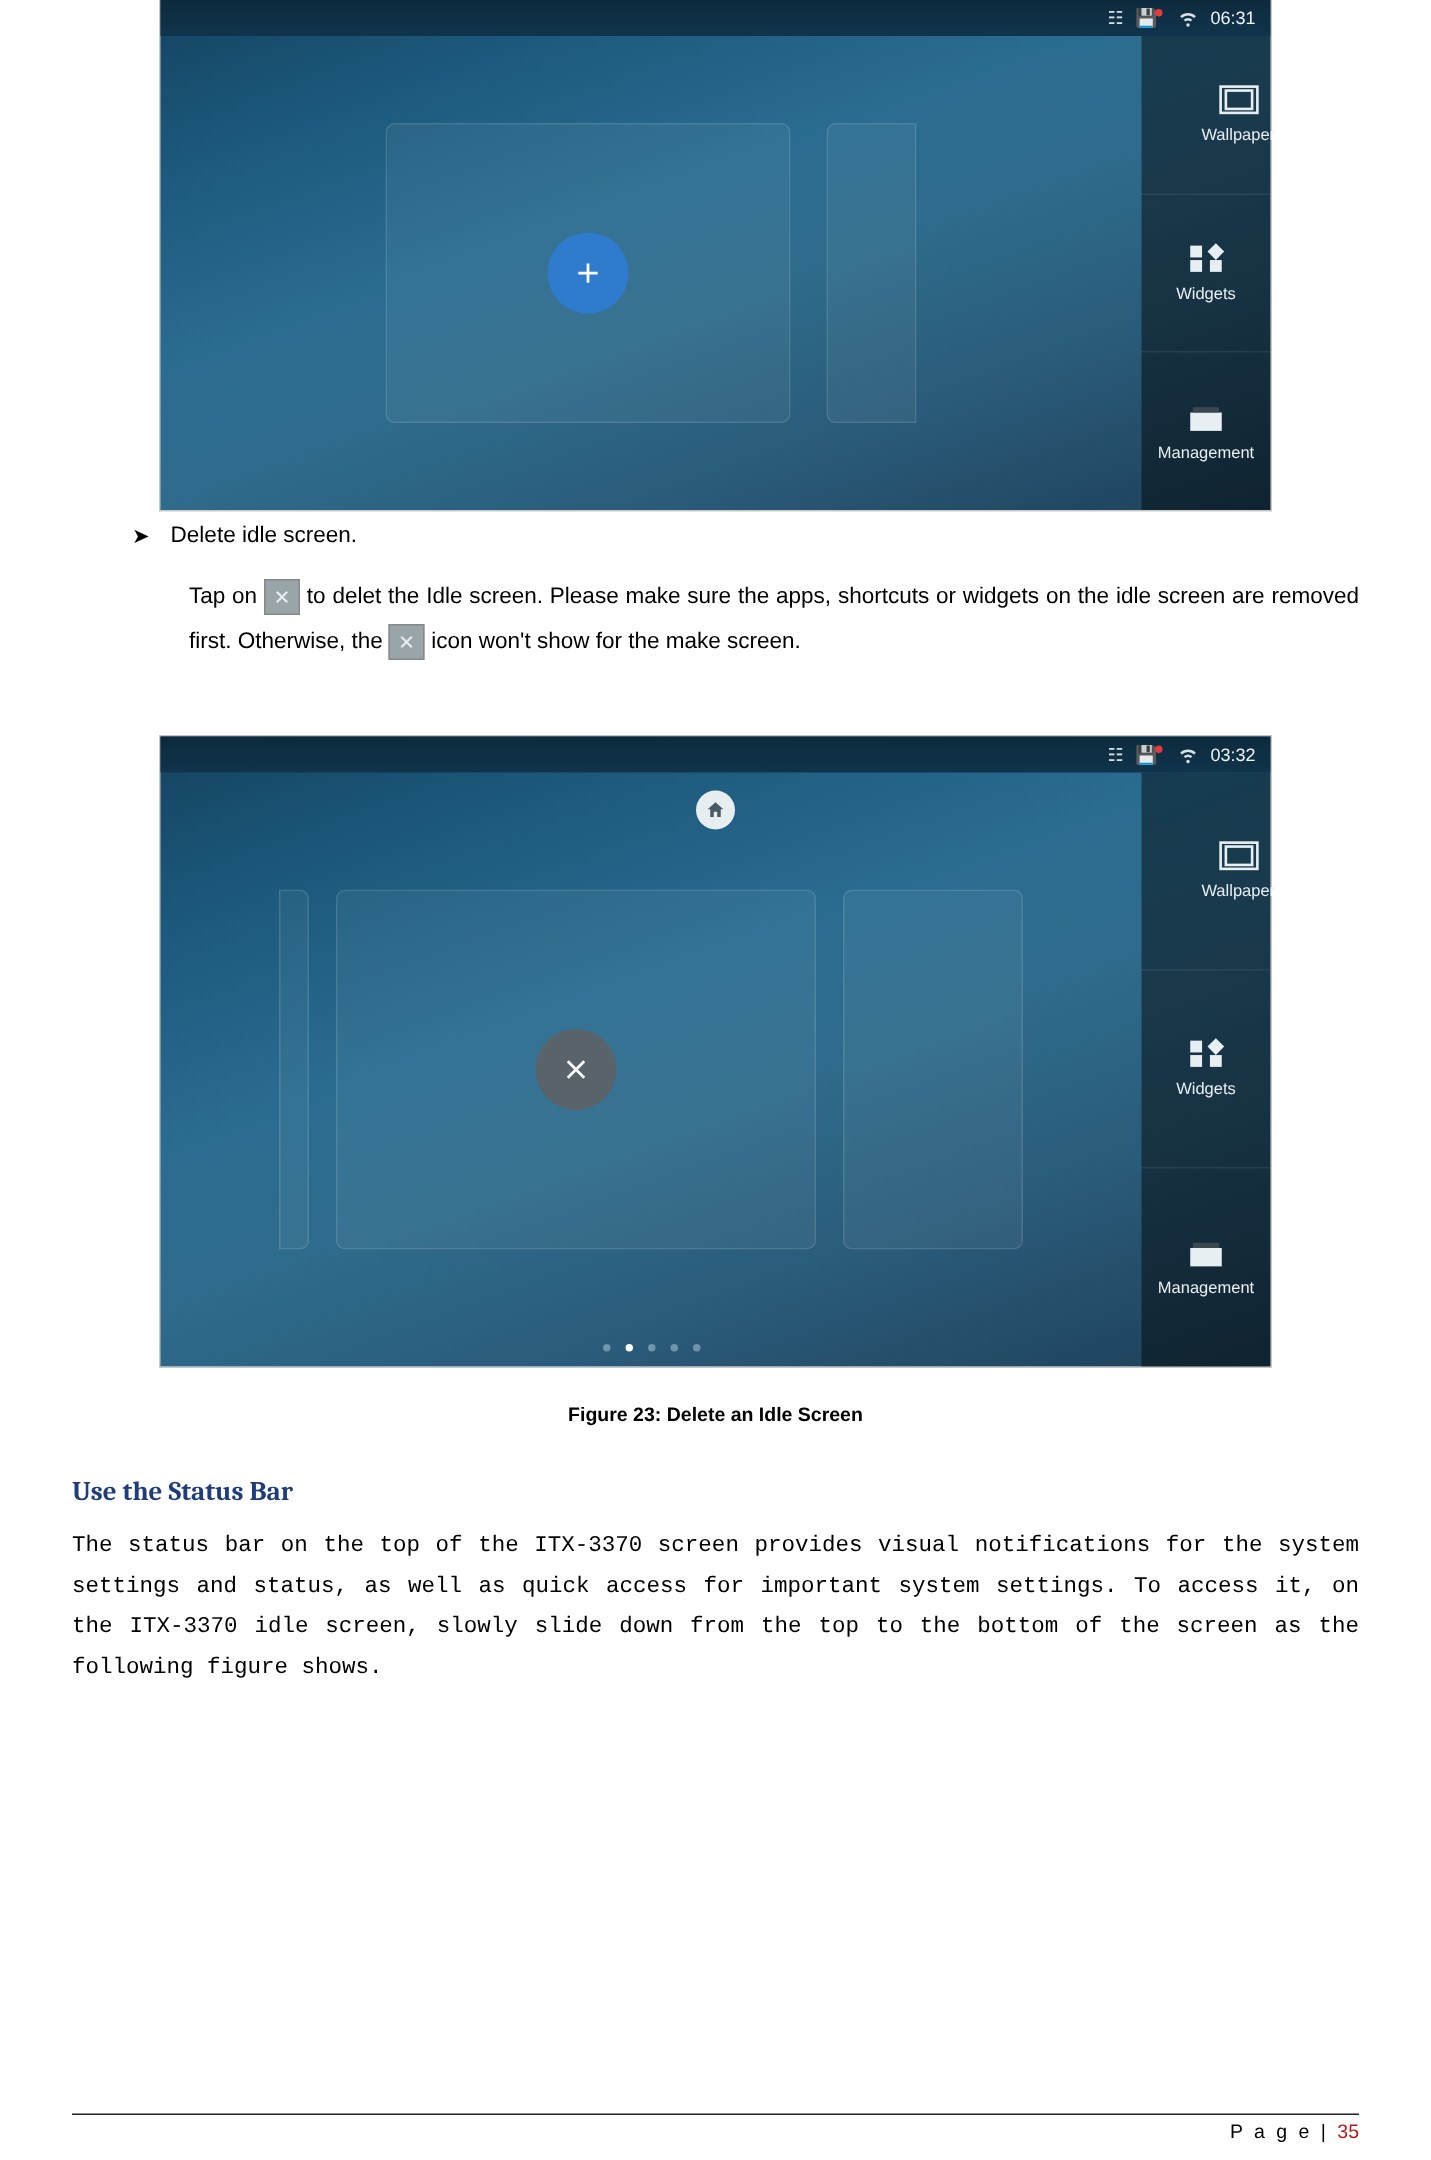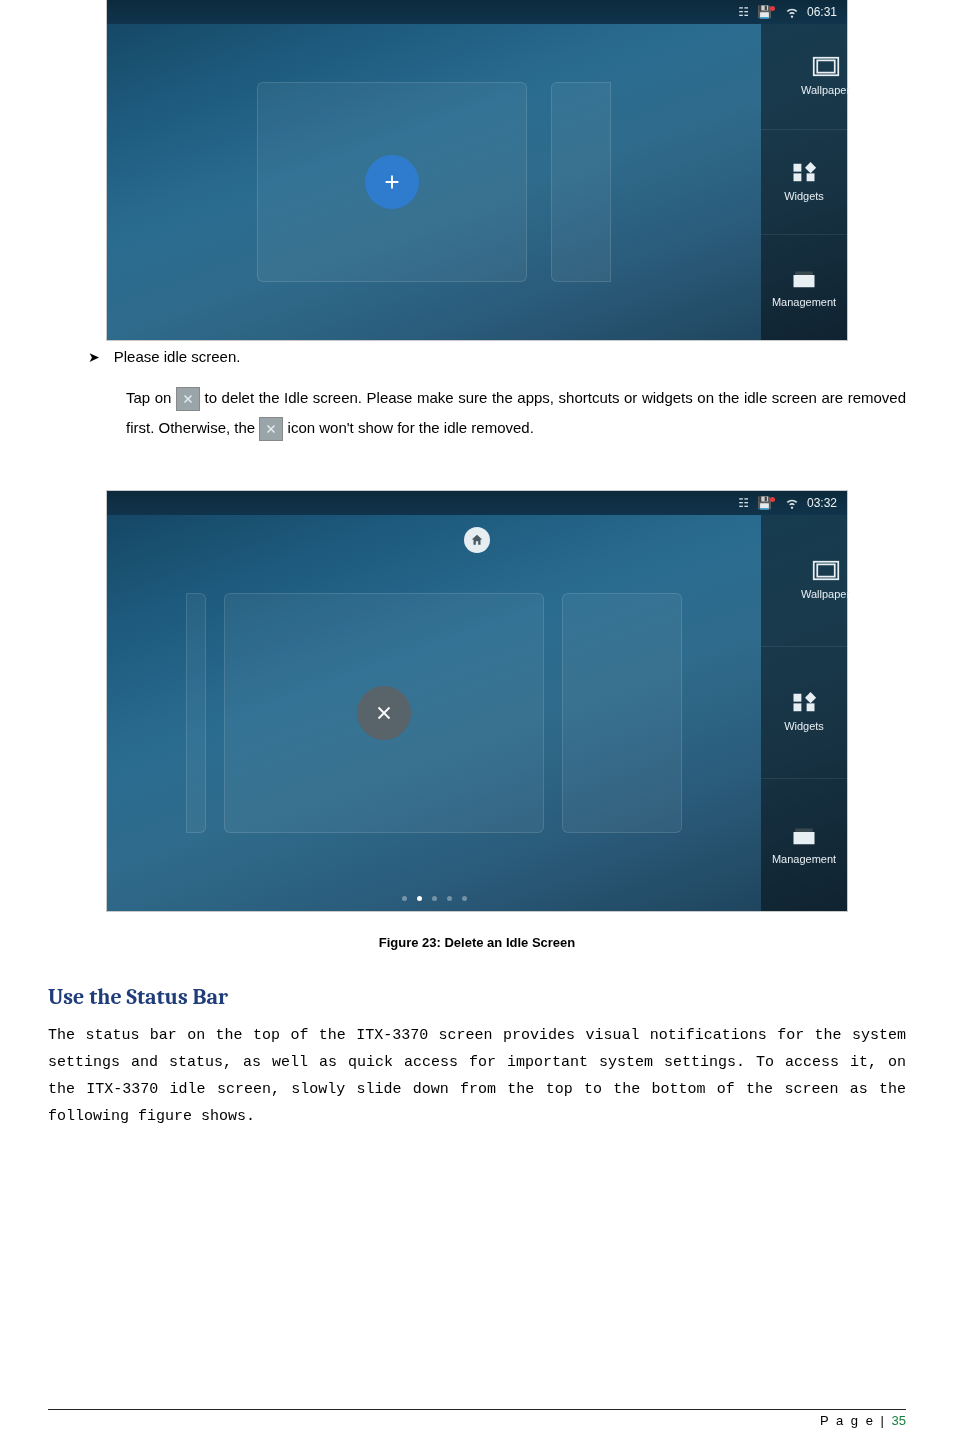--- a/index.html
+++ b/index.html
@@ -163,21 +163,21 @@
     justify-content:center;
     align-items:center;
     color:#e3edf1;
   }
   .inline-icon svg{width:14px;height:14px;}
 
   h2.section {
     font-family: Cambria, Georgia, "Times New Roman", serif;
     color:#1f3d7a;
     font-weight:bold;
-    font-size:22px;
+    font-size:18px;
     margin: 34px 0 12px 0;
   }
   .section-para {
     line-height: 1.8;
     text-align: justify;
     margin: 0 0 20px 0;
     font-family: Liberation Mono, monospace;
   }
 
   .footer {
@@ -187,21 +187,21 @@
   }
   .footer .rule {
     border-top: 1px solid #222;
     margin-bottom: 3px;
   }
   .footer .pg {
     text-align: right;
     font-size: 13px;
     letter-spacing: 2px;
   }
-  .footer .pg .num { color:#15803d; letter-spacing: normal; }
+  .footer .pg .num { color:#b91c1c; letter-spacing: normal; }
   .footer .center {
     text-align:center;
     font-size: 14px;
     line-height:1.4;
     margin-top: -14px;
   }
   .footer .center .v { font-style: italic; }
 
   
   svg { display:block; }
@@ -263,37 +263,37 @@
             </svg>
         </div>
         <span>Management</span>
       </div>
     </div>
   </div>
 
 
   <div class="bullet-row">
     <span class="bullet-arrow">➤</span>
-    <span>Please idle screen.</span>
+    <span>Delete idle screen.</span>
   </div>
 
   <p class="body-para">
     <span>Tap on </span>
     <span class="inline-icon">
       <svg viewBox="0 0 24 24" fill="none" stroke="#e3edf1" stroke-width="2.5">
           <path d="M6 6l12 12M6 18L18 6"></path>
         </svg>
     </span>
     <span>to delet the Idle screen. Please make sure the apps, shortcuts or widgets on the idle screen are removed first. Otherwise, the </span>
     <span class="inline-icon">
       <svg viewBox="0 0 24 24" fill="none" stroke="#e3edf1" stroke-width="2.5">
           <path d="M6 6l12 12M6 18L18 6"></path>
         </svg>
     </span>
-    <span> icon won't show for the idle removed.</span>
+    <span> icon won't show for the make screen.</span>
   </p>
 
   <div style="height:24px"></div>
   <div class="device short">
     <div class="statusbar">
       <span class="sicon">☷</span>
       <span class="sicon reddot">💾</span>
       <span class="sicon">
         <svg viewBox="0 0 24 24" width="14" height="14" fill="#eef3f6">
             <path d="M12 18a2 2 0 100 4 2 2 0 000-4zm-5-4a8 8 0 0110 0l-2 2a5 5 0 00-6 0zm-4-4a13 13 0 0118 0l-2 2a10 10 0 00-14 0z"></path>

